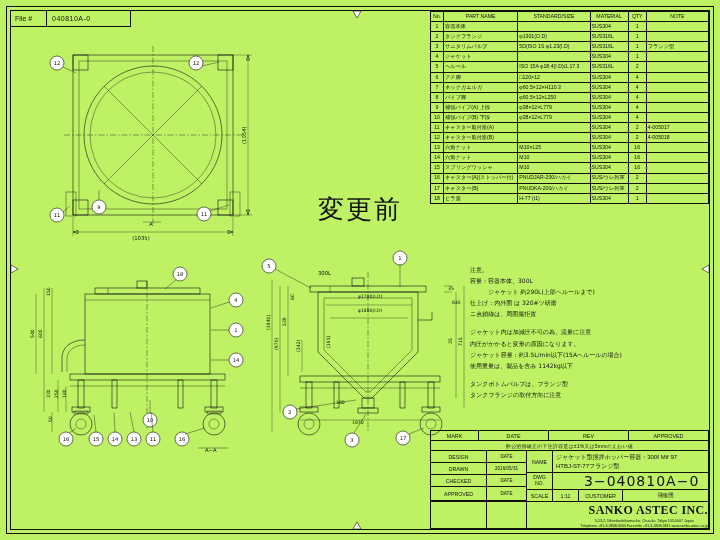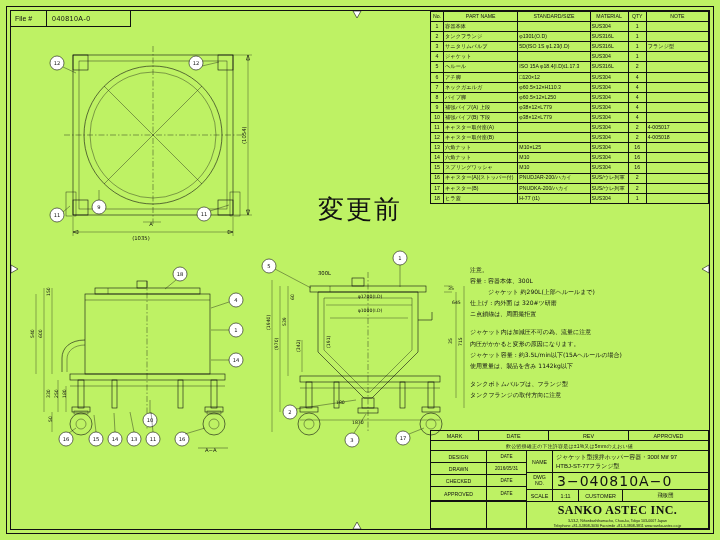--- a/index.html
+++ b/index.html
@@ -119,31 +119,31 @@
   .tb-l-row .v { flex: 1; display: flex; align-items: center; justify-content: center; font-size: 4.6px; }
   .tb-right { flex: 1; }
   .tol {
     height: 10px; border-bottom: 1px solid #111;
     font-size: 5px; display: flex; align-items: center; justify-content: center;
     letter-spacing: .2px;
   }
   .namerow { display: flex; height: 22px; border-bottom: 1px solid #111; }
   .namerow .k { width: 26px; border-right: 1px solid #111; font-size: 5.2px; display:flex; align-items:center; justify-content:center; }
   .namerow .v { flex: 1; font-size: 6px; padding: 2px 3px; line-height: 1.55; }
-  .dwgrow { display: flex; height: 17px; border-bottom: 1px solid #111; }
+  .dwgrow { display: flex; height: 17px; border-bottom: 1px solid #111; gap: 27px; }
   .dwgrow .k { width: 26px; border-right: 1px solid #111; font-size: 5.2px; display:flex; flex-direction:column; align-items:center; justify-content:center; line-height:1.1;}
   .dwgrow .v { flex: 1; font-size: 14px; display: flex; align-items: center; padding-left: 4px; letter-spacing: 1px; font-family: "DejaVu Sans", sans-serif;}
   .scalerow { display: flex; height: 12px; border-bottom: 1px solid #111; font-size: 5.4px; }
   .scalerow .k { width: 26px; border-right: 1px solid #111; display:flex; align-items:center; justify-content:center; }
   .scalerow .v { width: 26px; border-right: 1px solid #111; display:flex; align-items:center; justify-content:center; }
   .scalerow .k2 { width: 44px; border-right: 1px solid #111; display:flex; align-items:center; justify-content:center; }
   .scalerow .v2 { flex: 1; display:flex; align-items:center; justify-content:center; }
   .company {
     height: 27px; display: flex; flex-direction: column;
-    align-items: center; justify-content: center;
+    align-items: flex-end; justify-content: center;
   }
   .company .nm { font-size: 12px; letter-spacing: .4px; font-family: "Liberation Serif", serif; font-weight: bold;}
   .company .addr { font-size: 3.6px; line-height: 1.35; text-align: center; margin-top: 1px; }
 
   
   svg.draw { position: absolute; left: 0; top: 0; width: 720px; height: 540px; }
   .ln { stroke: #111; stroke-width: .6; fill: none; }
   .ln-thin { stroke: #111; stroke-width: .4; fill: none; }
   .ln-dash { stroke: #111; stroke-width: .4; fill: none; stroke-dasharray: 6 2 1.5 2; }
   .dim { stroke: #111; stroke-width: .35; fill: none; }

